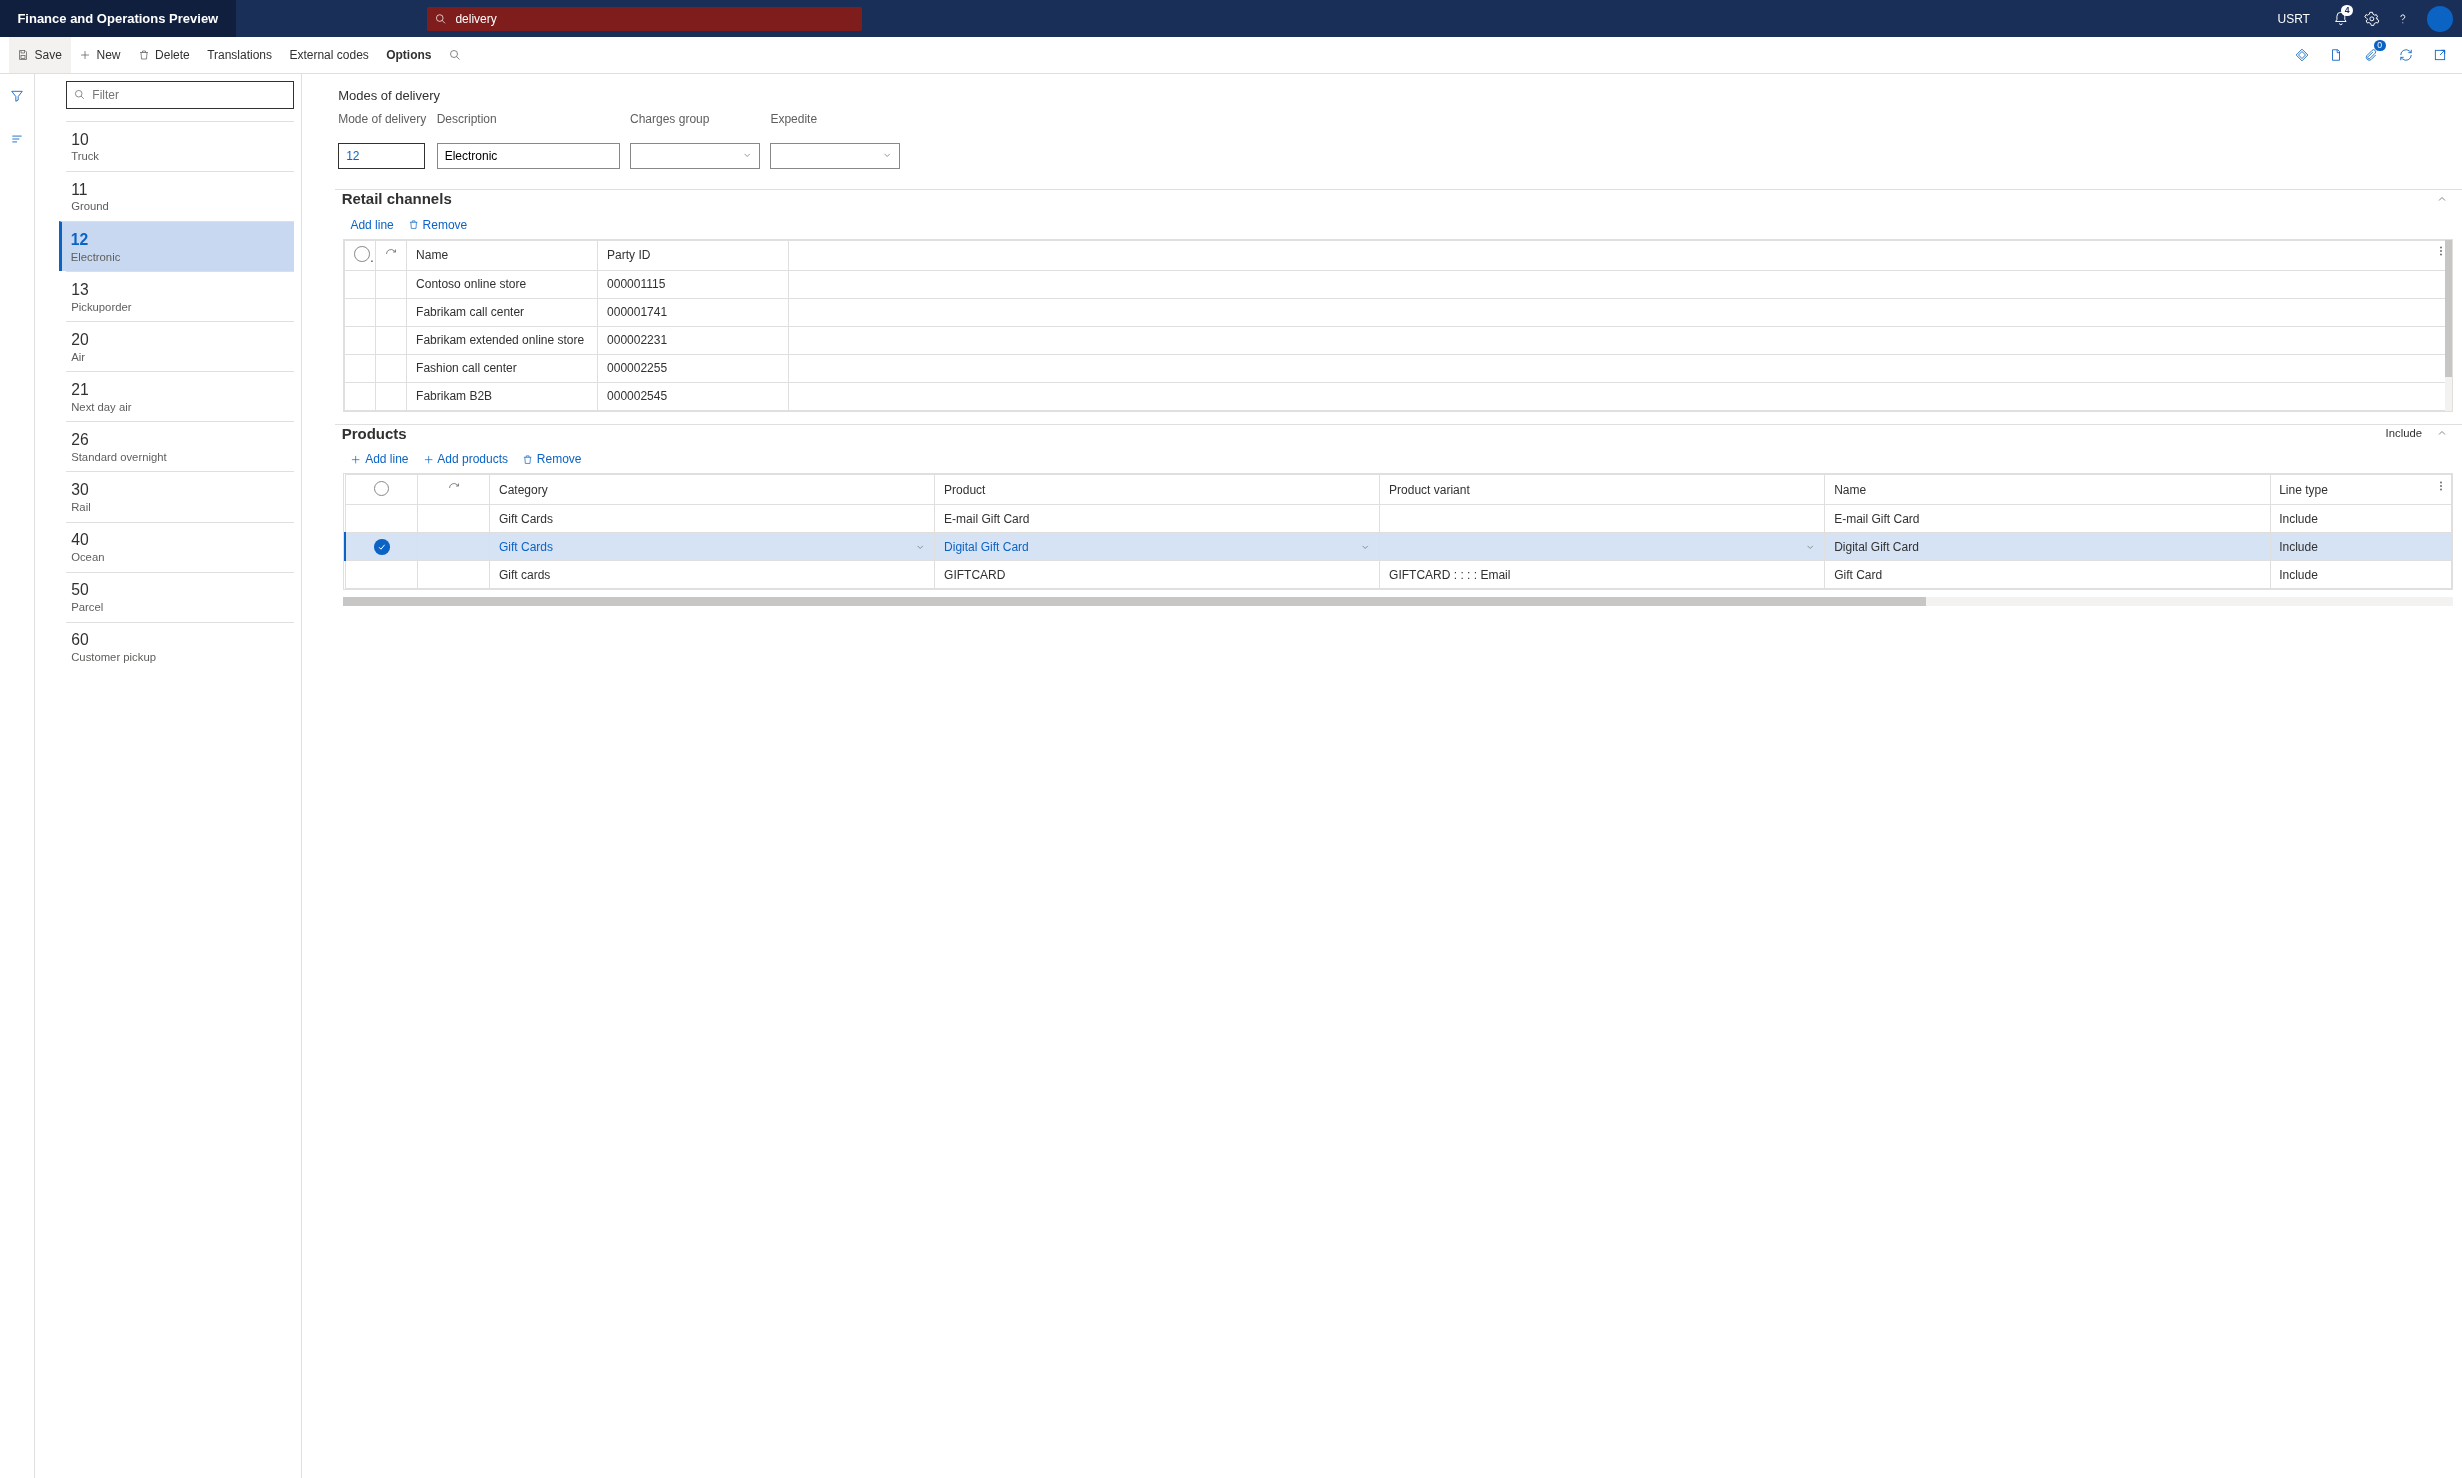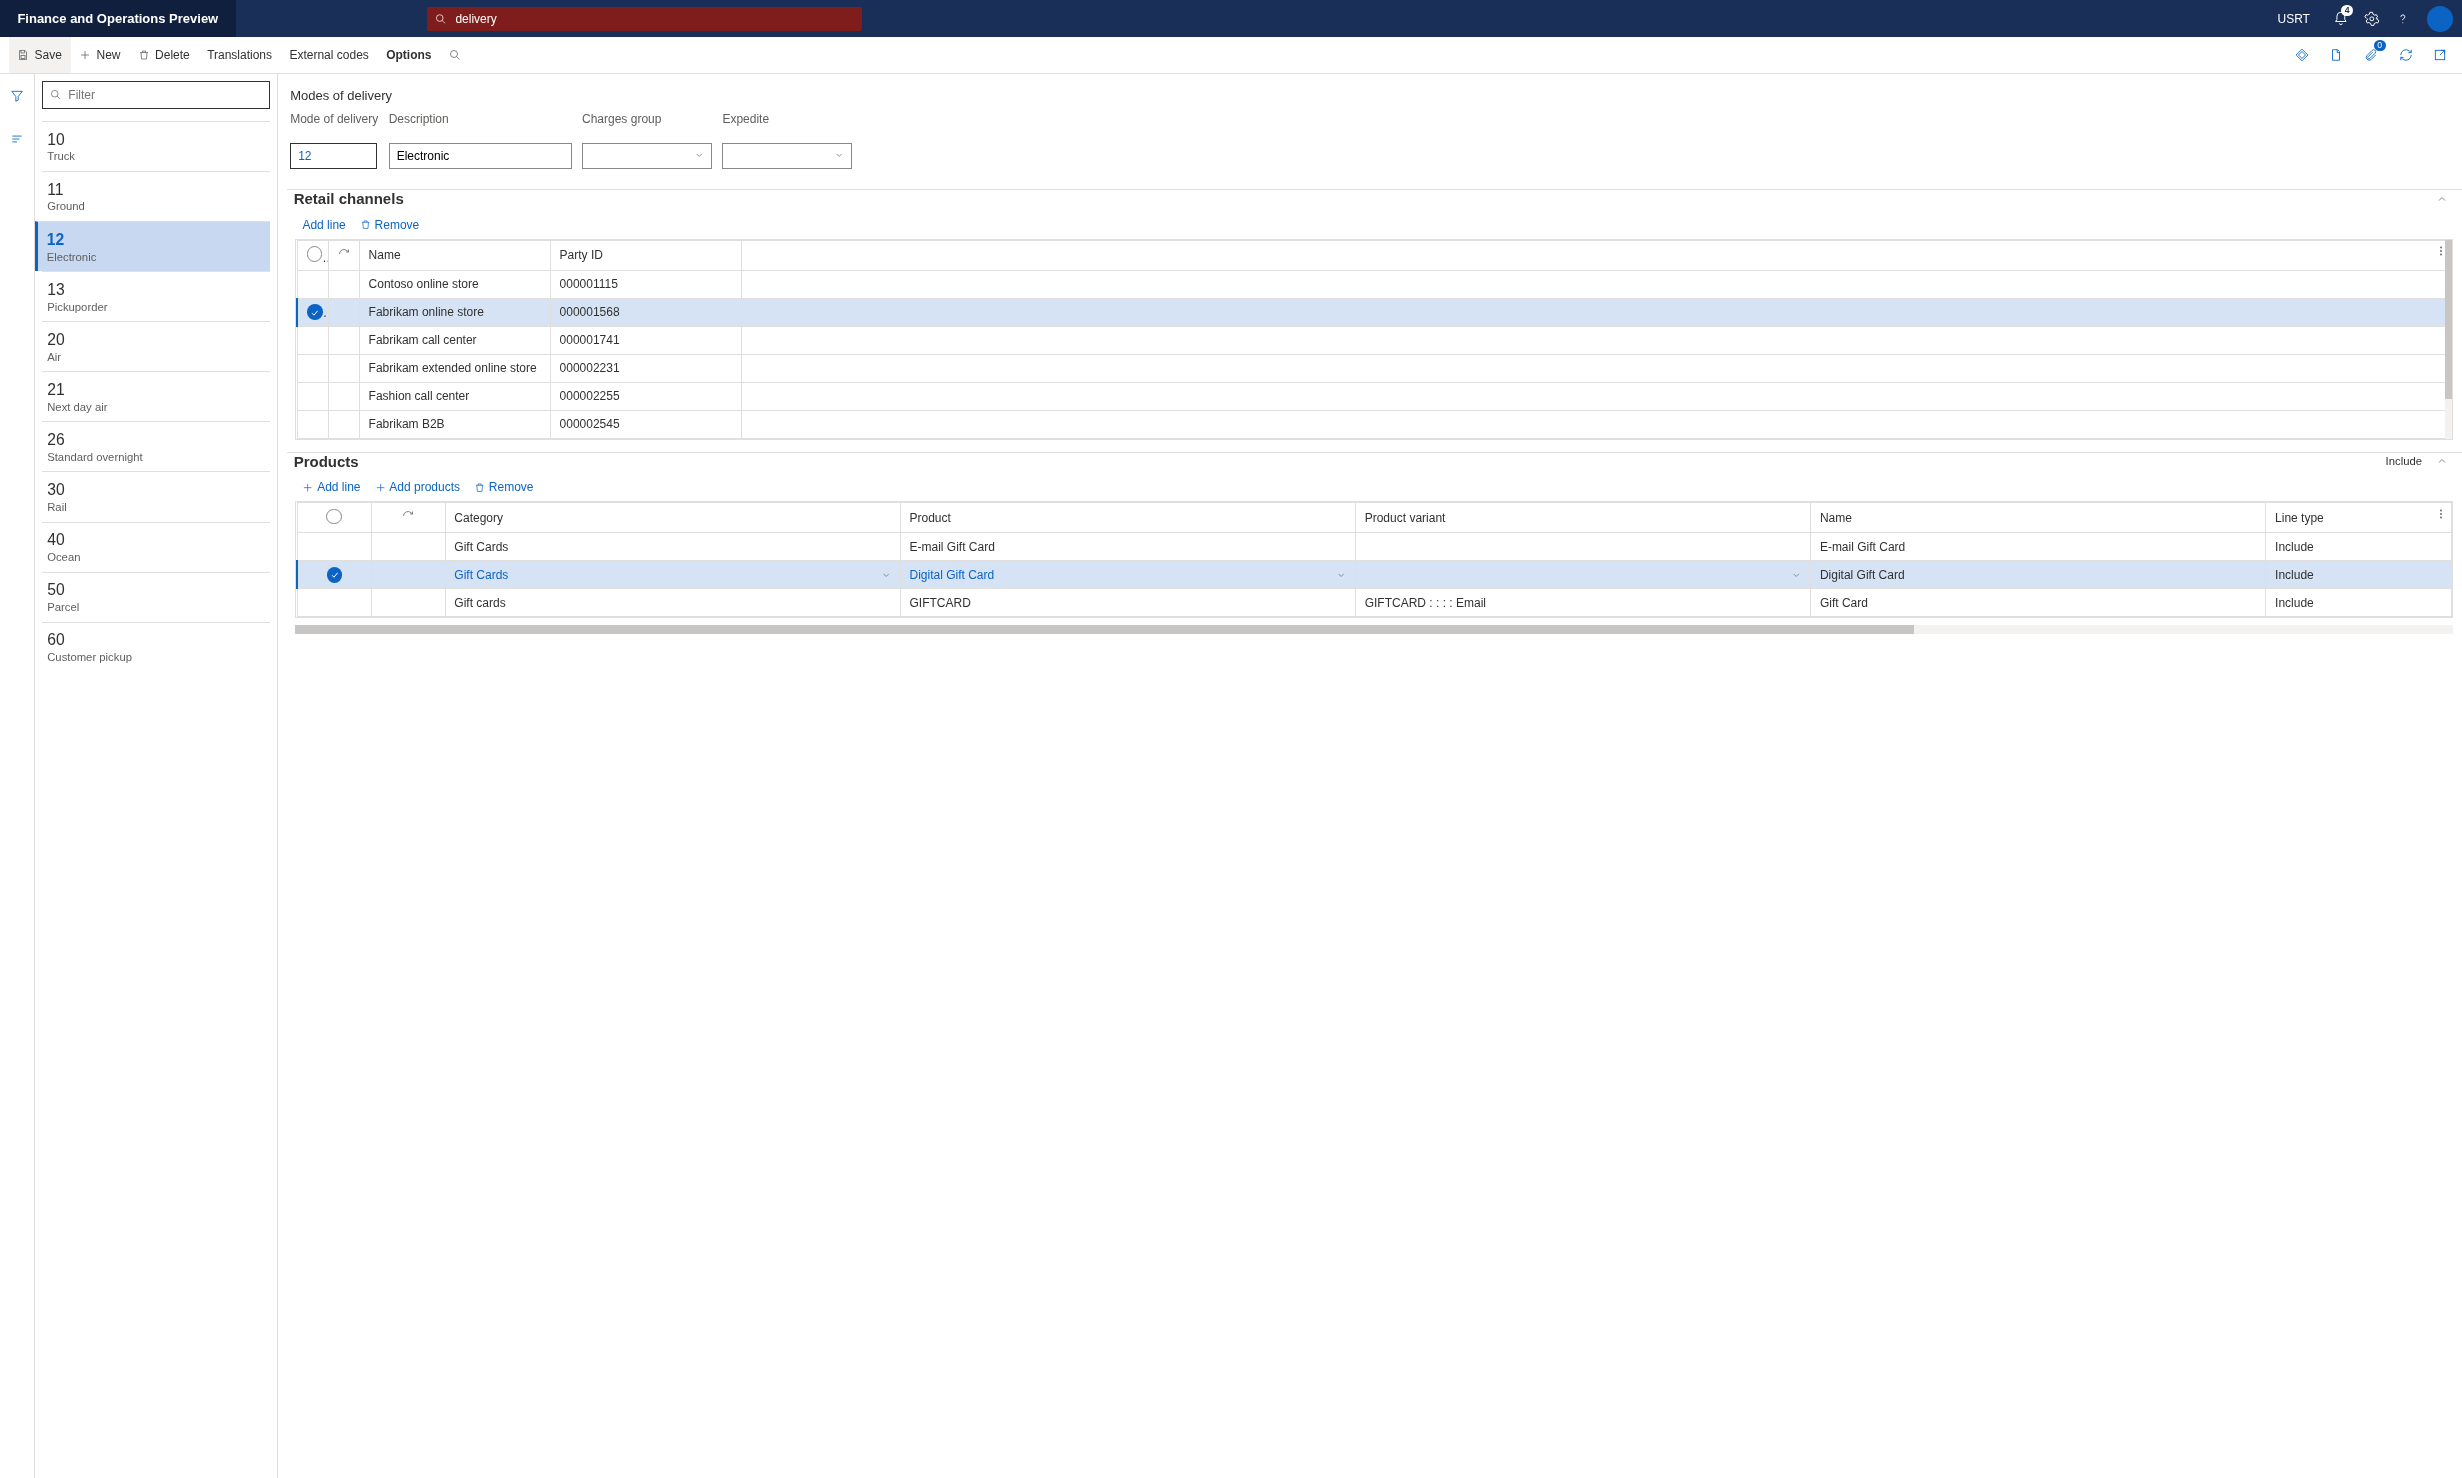--- a/index.html
+++ b/index.html
@@ -78,21 +78,21 @@
   position: relative;
 }
 .cmdbar .right-icons svg { width: 14px; height: 14px; stroke: #0b63c4; stroke-width: 1.5; fill: none; }
 .ricon .ribadge {
   position: absolute; top: -1.7px; right: -1.7px; background: #0b63c4; color: #fff;
   border-radius: 7px; font-size: 8.7px; padding: 0 3.5px; line-height: 10.4px;
 }
 
 
 .main {
-  flex: 1; display: flex; overflow: hidden;
+  flex: 1; display: flex; overflow: hidden; gap: 24px;
 }
 
 
 .rail {
   width: 35px; border-right: 0.9px solid #e1dfdd; display: flex; flex-direction: column;
   align-items: center; padding-top: 8.7px; gap: 17.4px;
 }
 .rail .railbtn { width: 26px; height: 26px; display:flex; align-items:center; justify-content:center; cursor:pointer; }
 .rail svg { width: 14px; height: 14px; stroke: #0b63c4; stroke-width: 1.5; fill: none; }
 
@@ -456,31 +456,20 @@
               <th>Party ID</th>
               <th></th>
             </tr>
           </thead>
           <tbody id="retail-body">
               <tr>
                 <td class="sel-col"></td>
                 <td class="ref-col"></td>
                 <td>Contoso online store</td>
                 <td>000001115</td>
-                <td></td>
-              </tr>
-              <tr class="selected">
-                <td class="sel-col"><span class="selcheck">
-                    <svg viewBox="0 0 24 24">
-                      <polyline points="5 13 10 18 19 7"></polyline>
-                    </svg>
-                  </span></td>
-                <td class="ref-col"></td>
-                <td>Fabrikam online store</td>
-                <td>000001568</td>
                 <td></td>
               </tr>
               <tr>
                 <td class="sel-col"></td>
                 <td class="ref-col"></td>
                 <td>Fabrikam call center</td>
                 <td>000001741</td>
                 <td></td>
               </tr>
               <tr>

